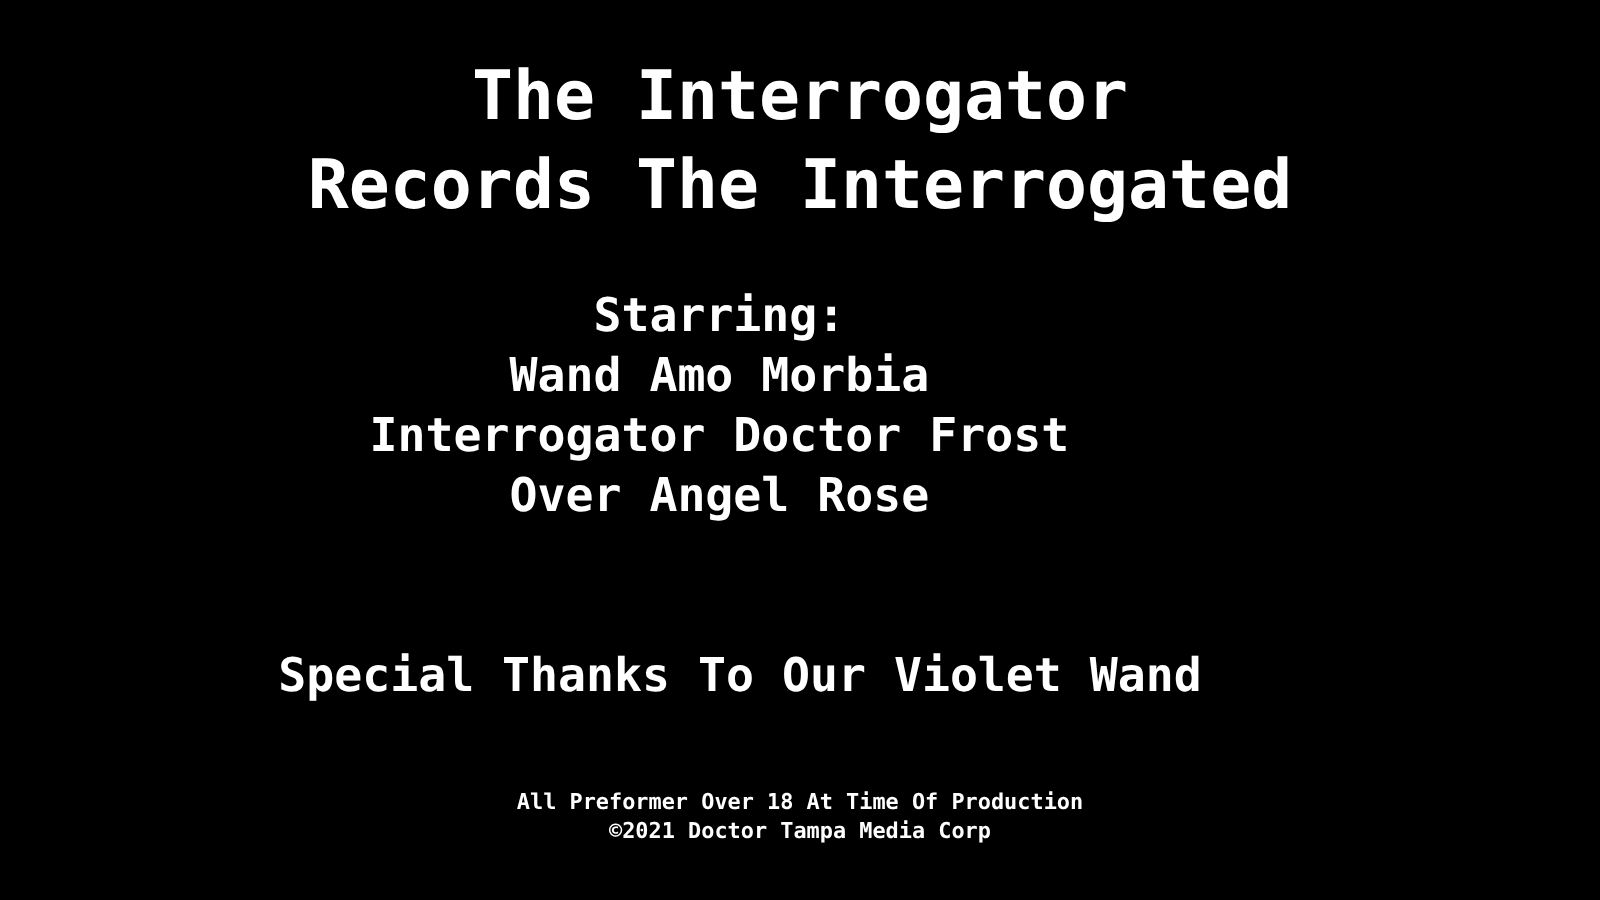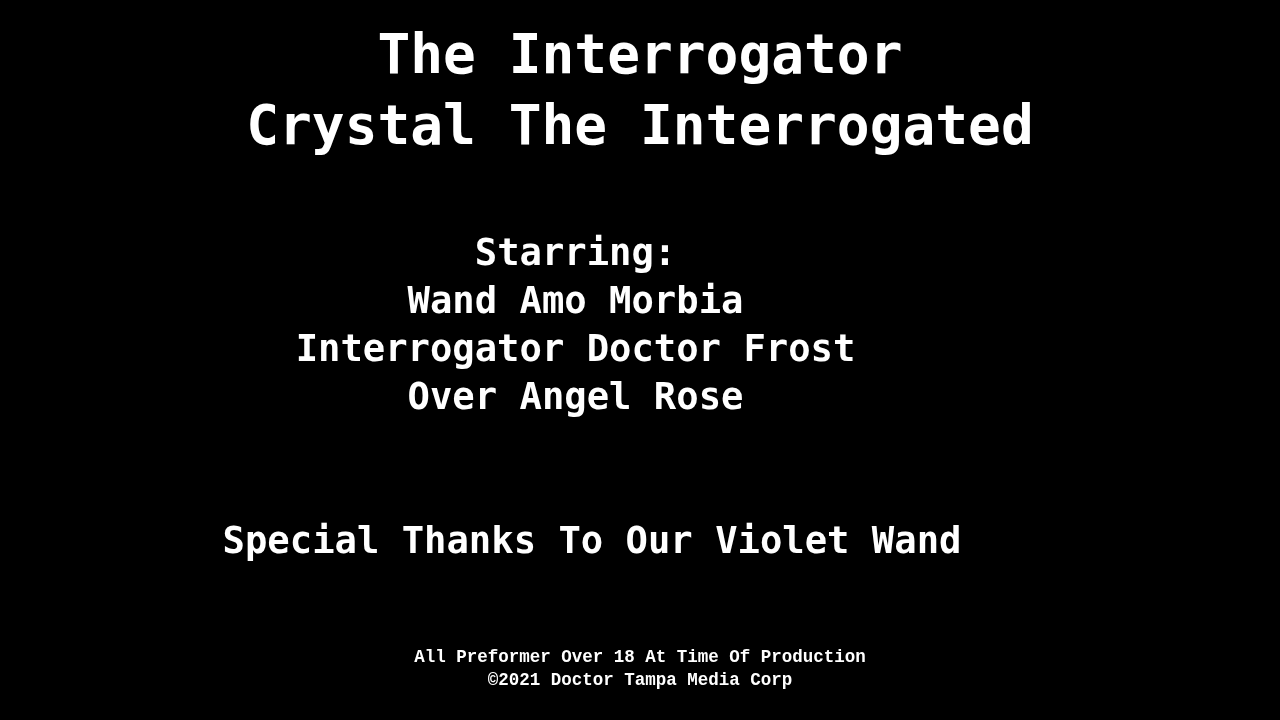--- a/index.html
+++ b/index.html
@@ -31,21 +31,21 @@
     text-align: center;
     font-weight: 700;
   }
 
   
   #title-block {
     position: absolute;
     left: 0;
     top: 0;
     width: 1280px;
-    padding-top: 19px;
+    padding-top: 41px;
   }
   #title-block .credit-line {
     font-size: 54.5px;
     line-height: 71px;
     letter-spacing: 0;
   }
 
   
   #cast-block {
     position: absolute;
@@ -67,37 +67,36 @@
   }
   #thanks-block .credit-line {
     font-size: 37.2px;
     line-height: 48px;
   }
 
   
   #footer-block {
     position: absolute;
     left: 0;
-    top: 646px;
+    top: 631px;
     width: 1280px;
-    font-family: Liberation Mono, monospace;
   }
   #footer-block .credit-line {
     font-size: 17.5px;
     line-height: 23px;
   }
 </style>
 </head>
 <body>
 
 <div id="credits-screen">
 
   <div id="title-block">
     <span class="credit-line">The Interrogator</span>
-    <span class="credit-line">Crystal The Interrogated</span>
+    <span class="credit-line">Records The Interrogated</span>
   </div>
 
   <div id="cast-block">
     <span class="credit-line">Starring:</span>
     <span class="credit-line">Wand Amo Morbia</span>
     <span class="credit-line">Interrogator Doctor Frost</span>
     <span class="credit-line">Over Angel Rose</span>
   </div>
 
   <div id="thanks-block">

